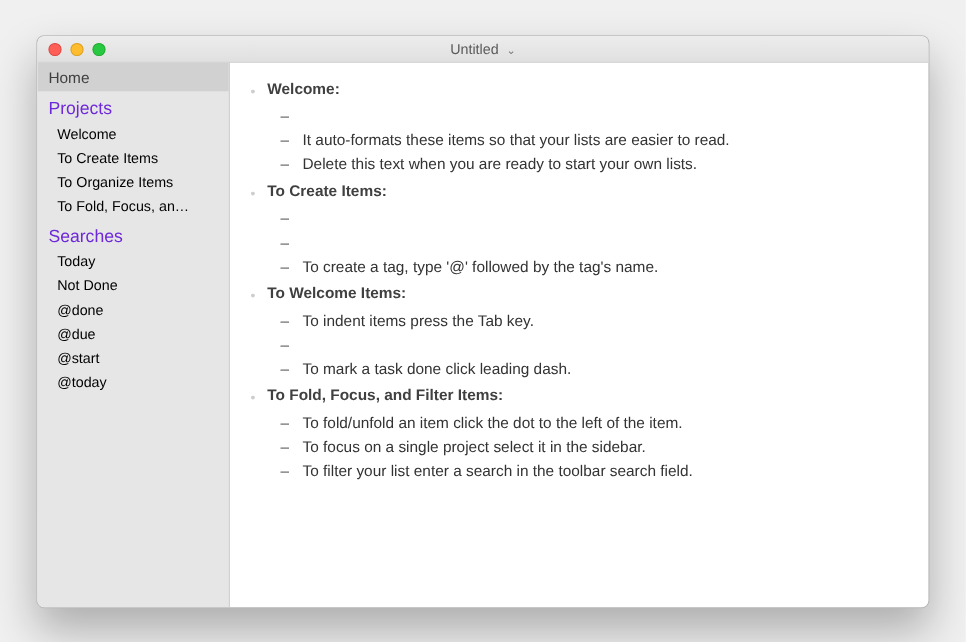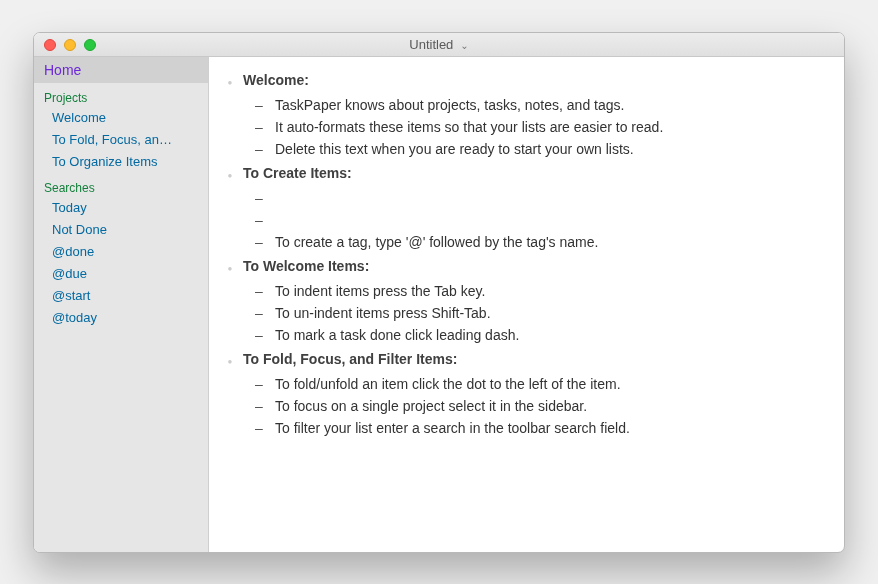--- a/index.html
+++ b/index.html
@@ -63,39 +63,39 @@
   }
   .sidebar {
     width: 175px;
     background: #e6e6e6;
     border-right: 1px solid #cfcfcf;
     overflow: hidden;
   }
   .sidebar-item {
     padding: 2px 12px 2px 18px;
     font-size: 13px;
-    color: #0369a1;
+    color: #000000;
     white-space: nowrap;
     overflow: hidden;
     text-overflow: ellipsis;
     cursor: default;
     line-height: 18px;
   }
   .sidebar-home {
     padding: 3px 12px 3px 10px;
     font-size: 14px;
-    color: #6d28d9;
+    color: #404040;
     background: #d1d1d1;
     line-height: 20px;
     cursor: default;
   }
   .sidebar-section {
     padding: 8px 12px 2px 10px;
-    font-size: 12px;
-    color: #15803d;
+    font-size: 16px;
+    color: #6d28d9;
     font-weight: 500;
   }
   .main {
     flex: 1;
     padding: 12px 20px 12px 8px;
     overflow: auto;
     font-size: 14px;
     line-height: 22px;
     color: #333;
   }
@@ -148,43 +148,43 @@
     </div>
   </div>
 
   <div class="body">
 
     <div class="sidebar">
       <div class="sidebar-home">Home</div>
 
       <div class="sidebar-section">Projects</div>
       <div class="sidebar-item">Welcome</div>
+      <div class="sidebar-item">To Create Items</div>
+      <div class="sidebar-item">To Organize Items</div>
       <div class="sidebar-item">To Fold, Focus, an…</div>
-      <div class="sidebar-item">To Organize Items</div>
 
       <div class="sidebar-section">Searches</div>
       <div class="sidebar-item">Today</div>
       <div class="sidebar-item">Not Done</div>
 
       <div class="sidebar-item">@done</div>
       <div class="sidebar-item">@due</div>
       <div class="sidebar-item">@start</div>
       <div class="sidebar-item">@today</div>
     </div>
 
     <div class="main">
 
       <div class="section-block">
         <div class="project-row">
           <span class="bullet">●</span>
           <span class="project-title">Welcome:</span>
         </div>
         <div class="task-row">
             <span class="dash">–</span>
-            <span>TaskPaper knows about projects, tasks, notes, and tags.</span>
           </div>
         <div class="task-row">
             <span class="dash">–</span>
             <span>It auto-formats these items so that your lists are easier to read.</span>
           </div>
         <div class="task-row">
             <span class="dash">–</span>
             <span>Delete this text when you are ready to start your own lists.</span>
           </div>
       </div>
@@ -210,21 +210,20 @@
         <div class="project-row">
           <span class="bullet">●</span>
           <span class="project-title">To Welcome Items:</span>
         </div>
         <div class="task-row">
             <span class="dash">–</span>
             <span>To indent items press the Tab key.</span>
           </div>
         <div class="task-row">
             <span class="dash">–</span>
-            <span>To un-indent items press Shift-Tab.</span>
           </div>
         <div class="task-row">
             <span class="dash">–</span>
             <span>To mark a task done click leading dash.</span>
           </div>
       </div>
 
       <div class="section-block">
         <div class="project-row">
           <span class="bullet">●</span>

